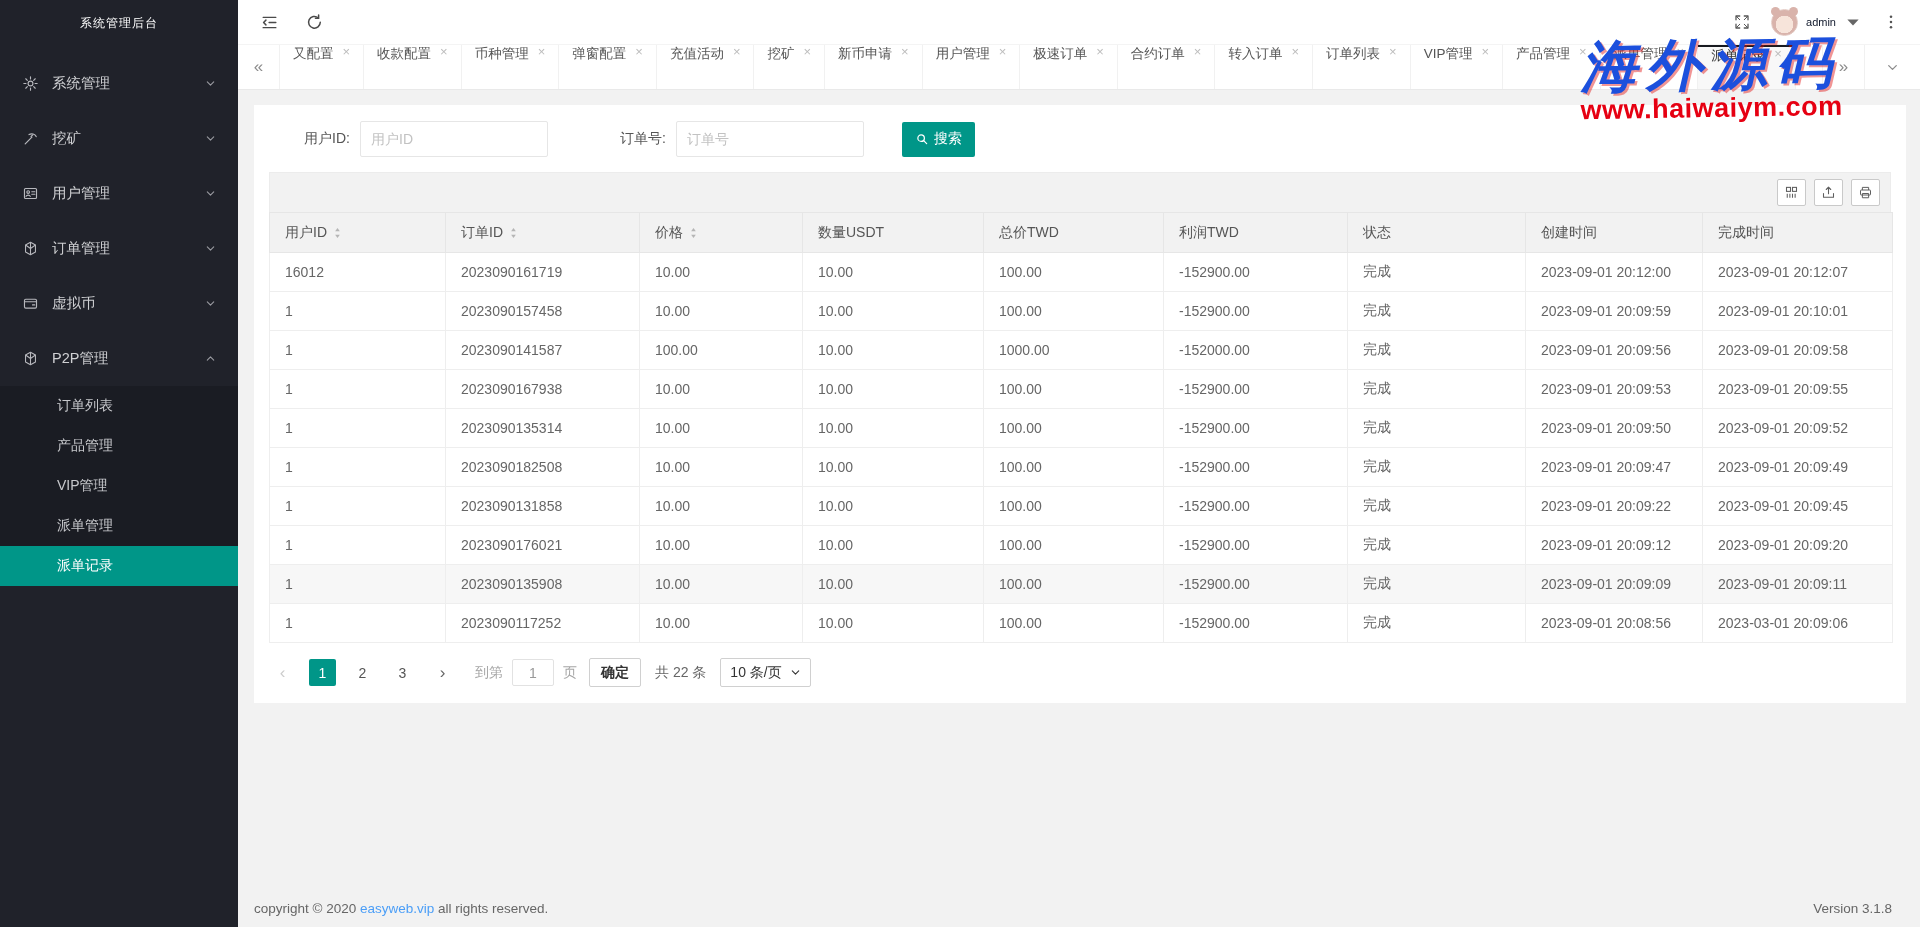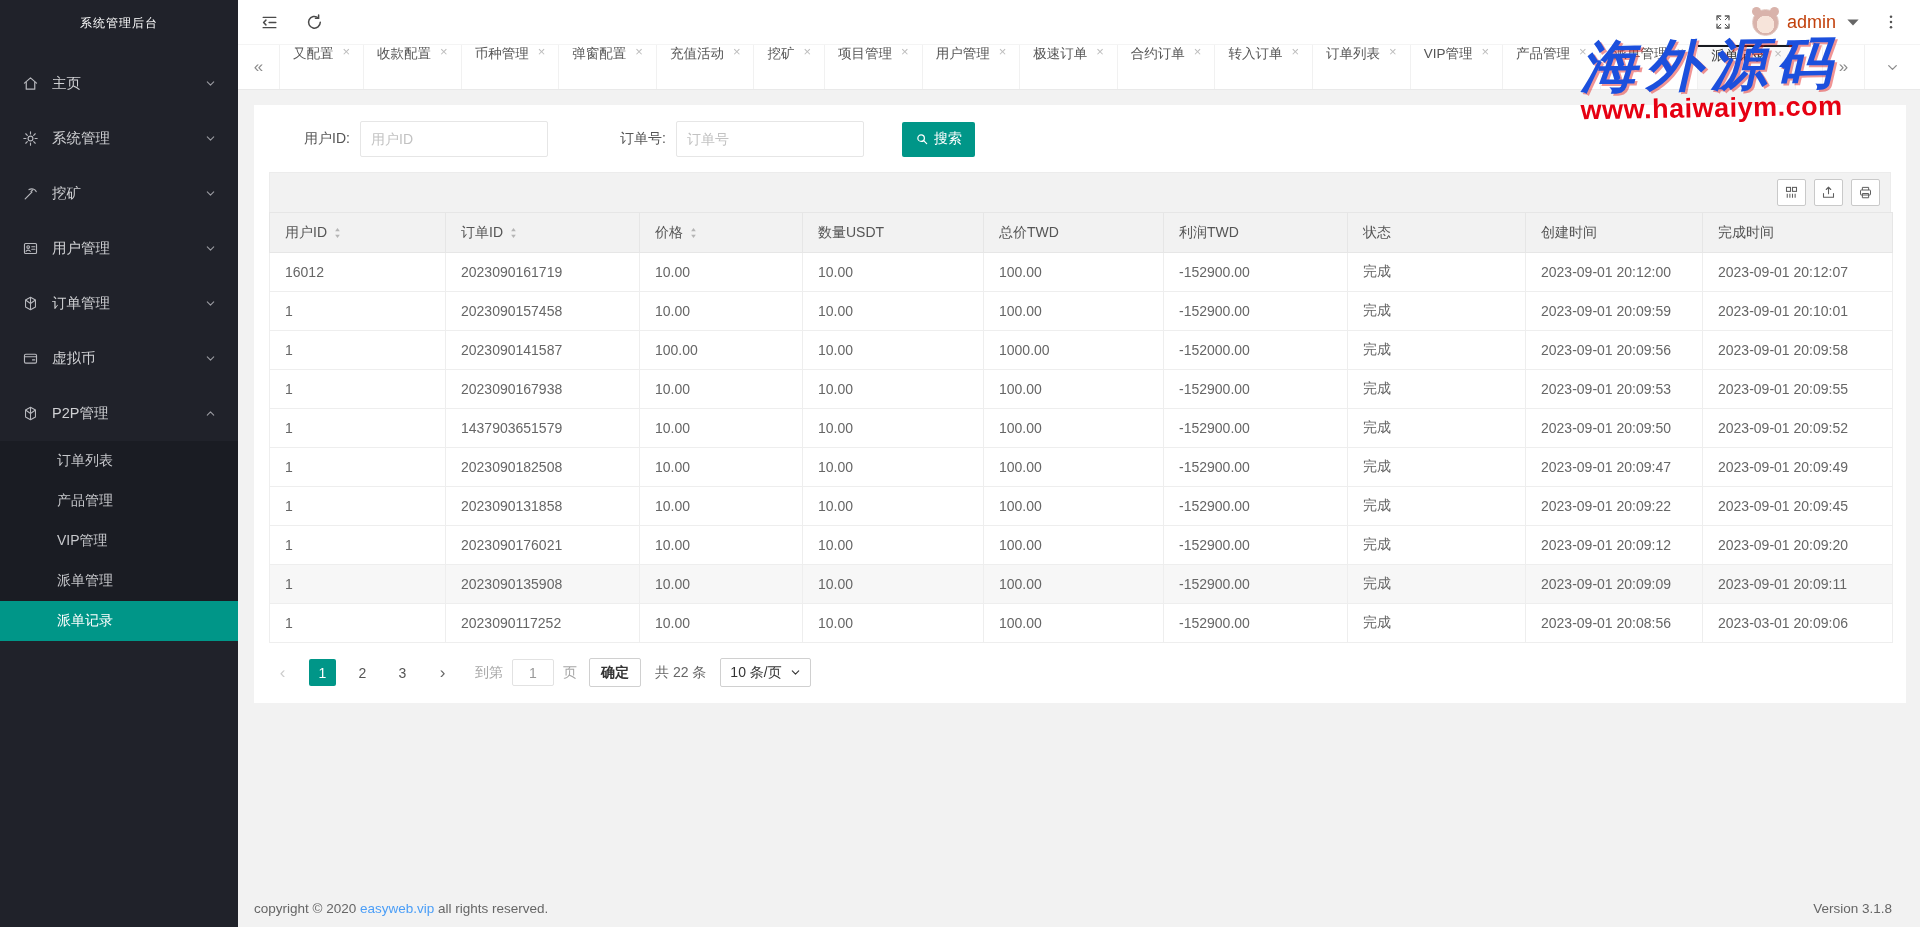--- a/index.html
+++ b/index.html
@@ -25,21 +25,21 @@
   
   .topbar { position:absolute; left:238px; right:0; top:0; height:45px; background:#fff; display:flex; align-items:center; border-bottom:1px solid #f4f4f4; z-index:3; }
   .topbar .left-icons { display:flex; align-items:center; gap:26px; padding-left:22px; color:#4a4a4a; }
   .left-icons .svg svg { width:19px; height:19px; }
   .topbar .right-icons { margin-left:auto; display:flex; align-items:center; gap:20px; padding-right:20px; color:#545454; }
   .right-icons .svg svg { width:18px; height:18px; }
   .user-chip { display:flex; align-items:center; gap:8px; cursor:pointer; }
   .avatar { width:27px; height:27px; border-radius:50%; background:radial-gradient(circle at 50% 58%, #f7e4da 0 46%, #d9b3ab 47% 100%); border:1px solid #e3c9c2; position:relative; }
   .avatar::before, .avatar::after { content:""; position:absolute; top:-3px; width:9px; height:9px; border-radius:50%; background:#d9b3ab; }
   .avatar::before { left:-1px; } .avatar::after { right:-1px; }
-  .user-name { font-size:18px; color:#c2410c; }
+  .user-name { font-size:11px; color:#0f172a; }
   .caret .svg svg, .user-caret svg { width:10px; height:10px; }
 
   
   .tabbar { position:absolute; left:238px; right:0; top:45px; height:45px; background:#fff; border-bottom:1px solid #e9e9e9; display:flex; align-items:stretch; z-index:2; }
   .tab-scroll { width:42px; display:flex; align-items:center; justify-content:center; color:#8c8c8c; font-size:17px; cursor:pointer; }
   .tab-scroll.left { border-right:1px solid #f1f1f1; }
   .tab-scroll.right, .tab-dropdown { border-left:1px solid #f1f1f1; }
   .tab-dropdown { width:56px; display:flex; align-items:center; justify-content:center; color:#8c8c8c; cursor:pointer; }
   .tab-dropdown svg { width:13px; height:13px; }
   .tabs { flex:1; display:flex; overflow:hidden; }
@@ -90,34 +90,20 @@
 
   .footer { position:absolute; left:16px; right:28px; bottom:11px; display:flex; justify-content:space-between; align-items:center; color:#666; font-size:13.5px; }
   .footer a { color:#4b9ef7; text-decoration:none; }
 </style>
 </head>
 <body>
 
 <aside class="sidebar">
   <div class="side-title">系统管理后台</div>
   <nav class="side-nav" id="side-nav">
-      <div class="nav-item">
-        <span class="svg nav-ico">
-          <svg viewBox="0 0 24 24" fill="none" stroke="currentColor" stroke-width="1.7" stroke-linecap="round" stroke-linejoin="round">
-            <path d="M3.5 11.5 12 4l8.5 7.5"></path>
-            <path d="M6 10.5V20h12v-9.5"></path>
-          </svg>
-        </span>
-        <span>主页</span>
-        <span class="svg chev">
-          <svg viewBox="0 0 24 24" fill="none" stroke="currentColor" stroke-width="2.4" stroke-linecap="round" stroke-linejoin="round">
-            <polyline points="5 8.5 12 15.5 19 8.5"></polyline>
-          </svg>
-        </span>
-      </div>
       <div class="nav-item">
         <span class="svg nav-ico">
           <svg viewBox="0 0 24 24" fill="none" stroke="currentColor" stroke-width="1.6" stroke-linecap="round">
             <circle cx="12" cy="12" r="3.4"></circle>
             <path d="M12 2.6v3M12 18.4v3M2.6 12h3M18.4 12h3M5.3 5.3l2.2 2.2M16.5 16.5l2.2 2.2M18.7 5.3l-2.2 2.2M7.5 16.5l-2.2 2.2"></path>
           </svg>
         </span>
         <span>系统管理</span>
         <span class="svg chev">
           <svg viewBox="0 0 24 24" fill="none" stroke="currentColor" stroke-width="2.4" stroke-linecap="round" stroke-linejoin="round">
@@ -269,21 +255,21 @@
       </div>
       <div class="tab">
         <span class="tab-label">充值活动</span>
         <span class="tab-close">×</span>
       </div>
       <div class="tab">
         <span class="tab-label">挖矿</span>
         <span class="tab-close">×</span>
       </div>
       <div class="tab">
-        <span class="tab-label">项目管理</span>
+        <span class="tab-label">新币申请</span>
         <span class="tab-close">×</span>
       </div>
       <div class="tab">
         <span class="tab-label">用户管理</span>
         <span class="tab-close">×</span>
       </div>
       <div class="tab">
         <span class="tab-label">极速订单</span>
         <span class="tab-close">×</span>
       </div>
@@ -497,21 +483,21 @@
             <td>10.00</td>
             <td>10.00</td>
             <td>100.00</td>
             <td>-152900.00</td>
             <td>完成</td>
             <td>2023-09-01 20:09:53</td>
             <td>2023-09-01 20:09:55</td>
           </tr>
           <tr>
             <td>1</td>
-            <td>1437903651579</td>
+            <td>2023090135314</td>
             <td>10.00</td>
             <td>10.00</td>
             <td>100.00</td>
             <td>-152900.00</td>
             <td>完成</td>
             <td>2023-09-01 20:09:50</td>
             <td>2023-09-01 20:09:52</td>
           </tr>
           <tr>
             <td>1</td>

